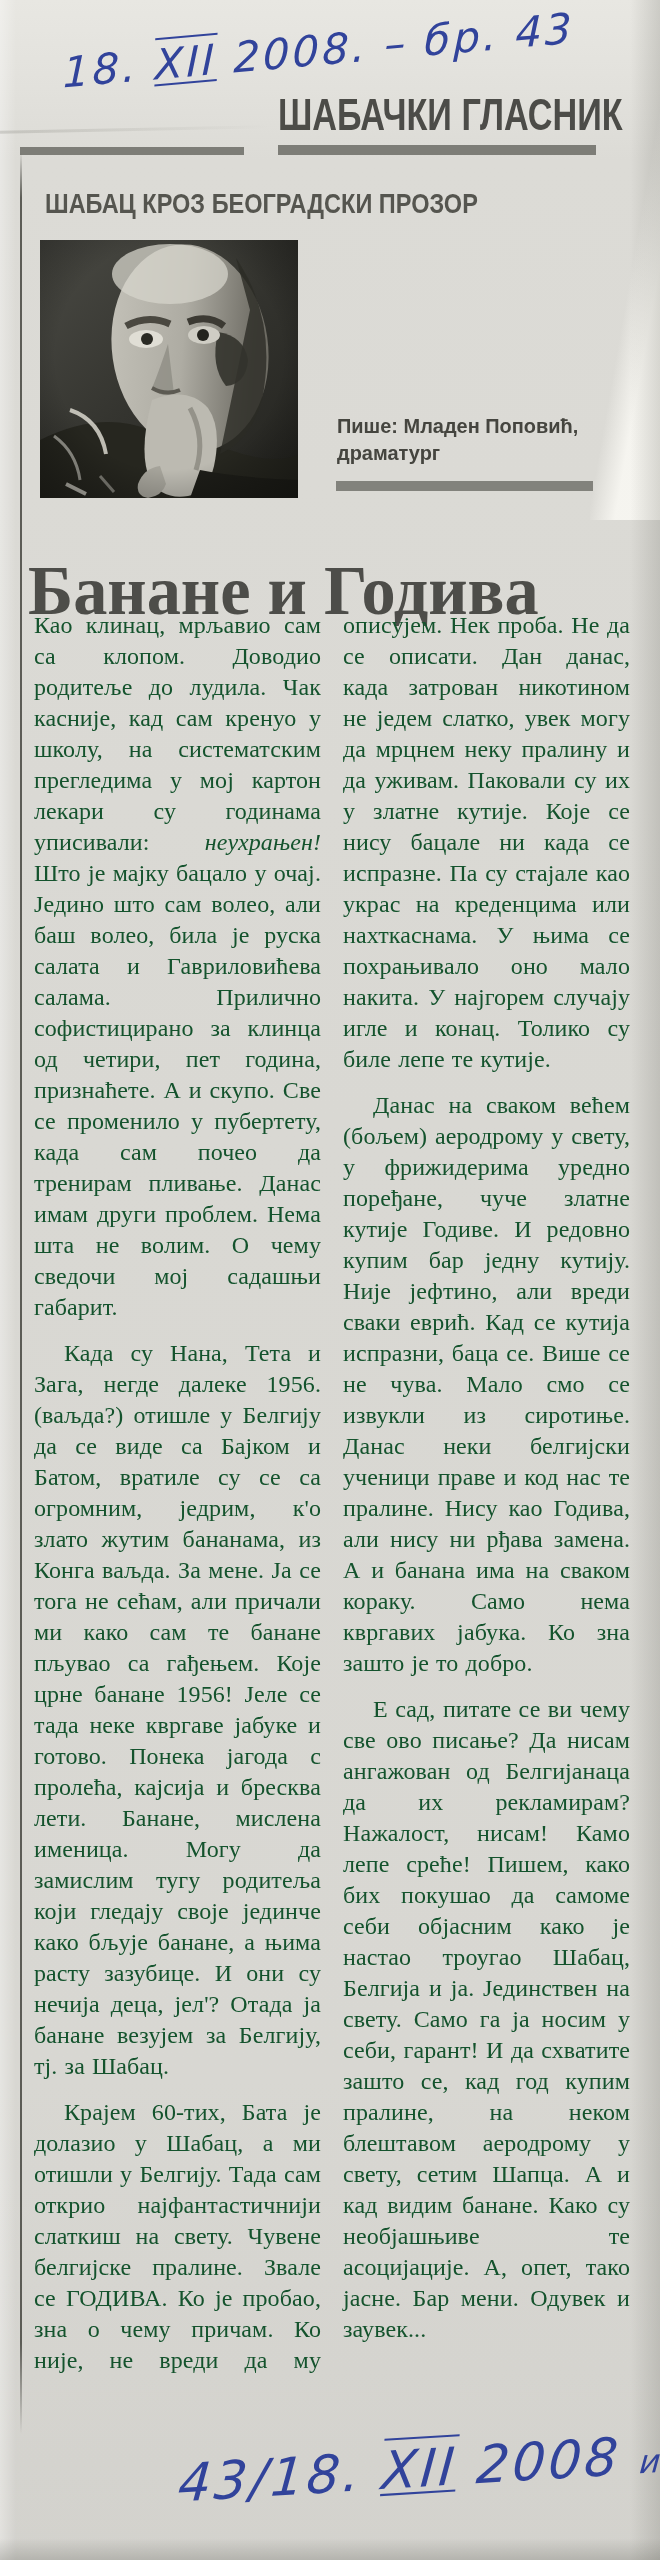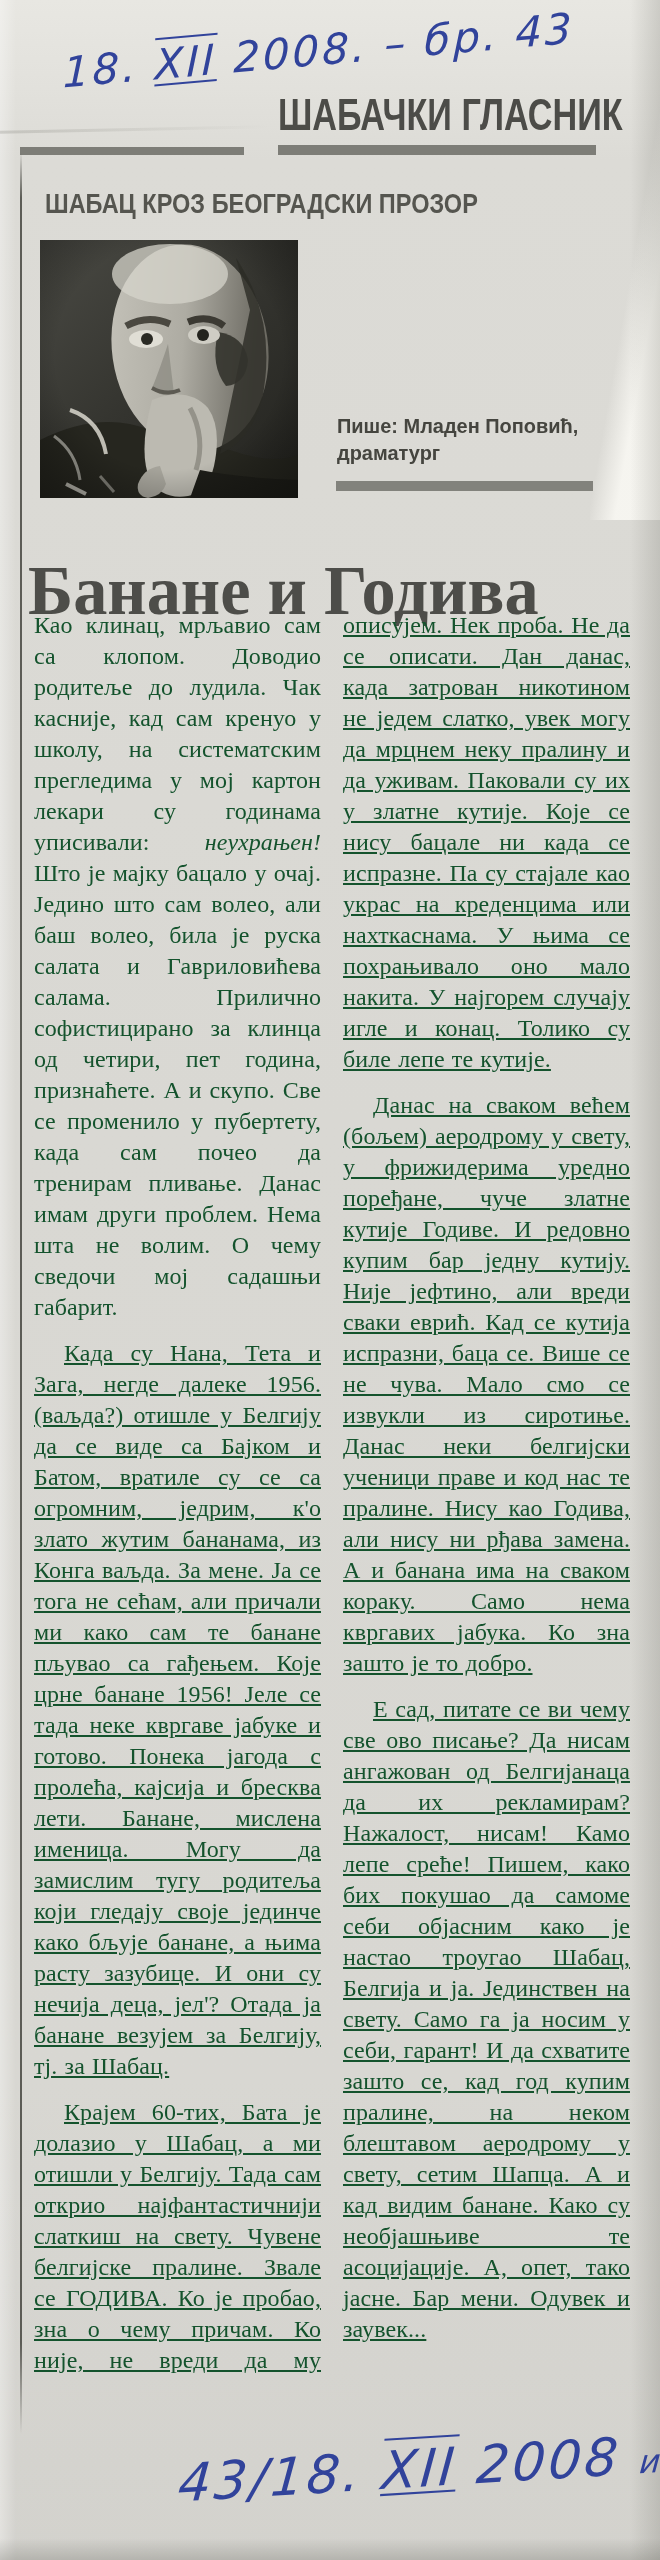--- a/index.html
+++ b/index.html
@@ -61,21 +61,21 @@
   .headline{position:absolute;left:28px;top:508px;width:610px;
     font-family:"Liberation Serif",serif;font-weight:bold;font-size:69px;line-height:1.1;
     color:#4d4d49;white-space:nowrap;letter-spacing:0px;transform:scaleX(0.99);transform-origin:left top;}
 
   
   .body-text{position:absolute;left:34px;top:610px;width:596px;
     column-count:2;column-gap:22px;
     font-size:24px;line-height:31px;color:#14532d;
     text-align:justify;letter-spacing:0.1px;word-spacing:1px;}
   .body-text p{margin:0;}
-  .body-text p.ind{text-indent:30px;margin-top:15px;text-decoration:underline;}
+  .body-text p.ind{text-indent:30px;margin-top:15px;}
   .body-text em{font-style:italic;}
 </style>
 </head>
 <body>
 
 <div class="paper-top"></div>
 <div class="paper-main"></div>
 <div class="shade-left"></div>
 <div class="shade-topright"></div>
 <div class="shade-right"></div>

